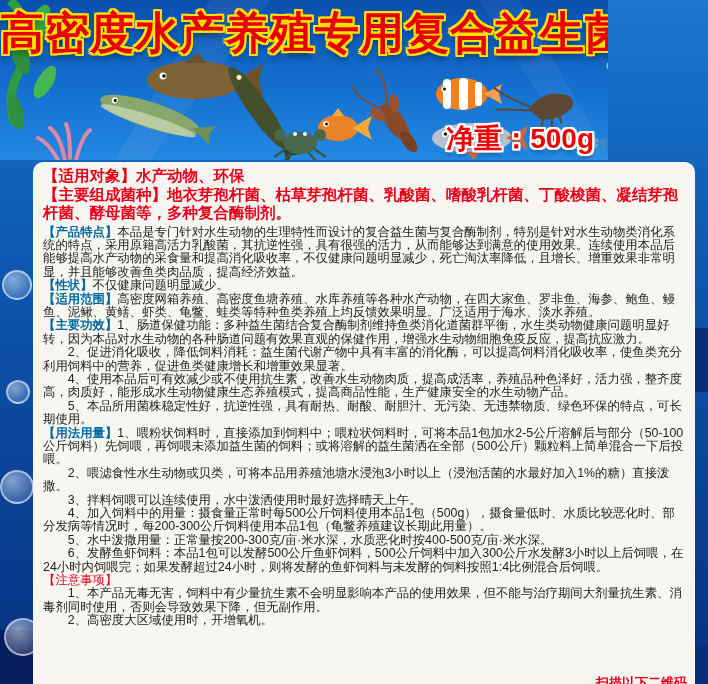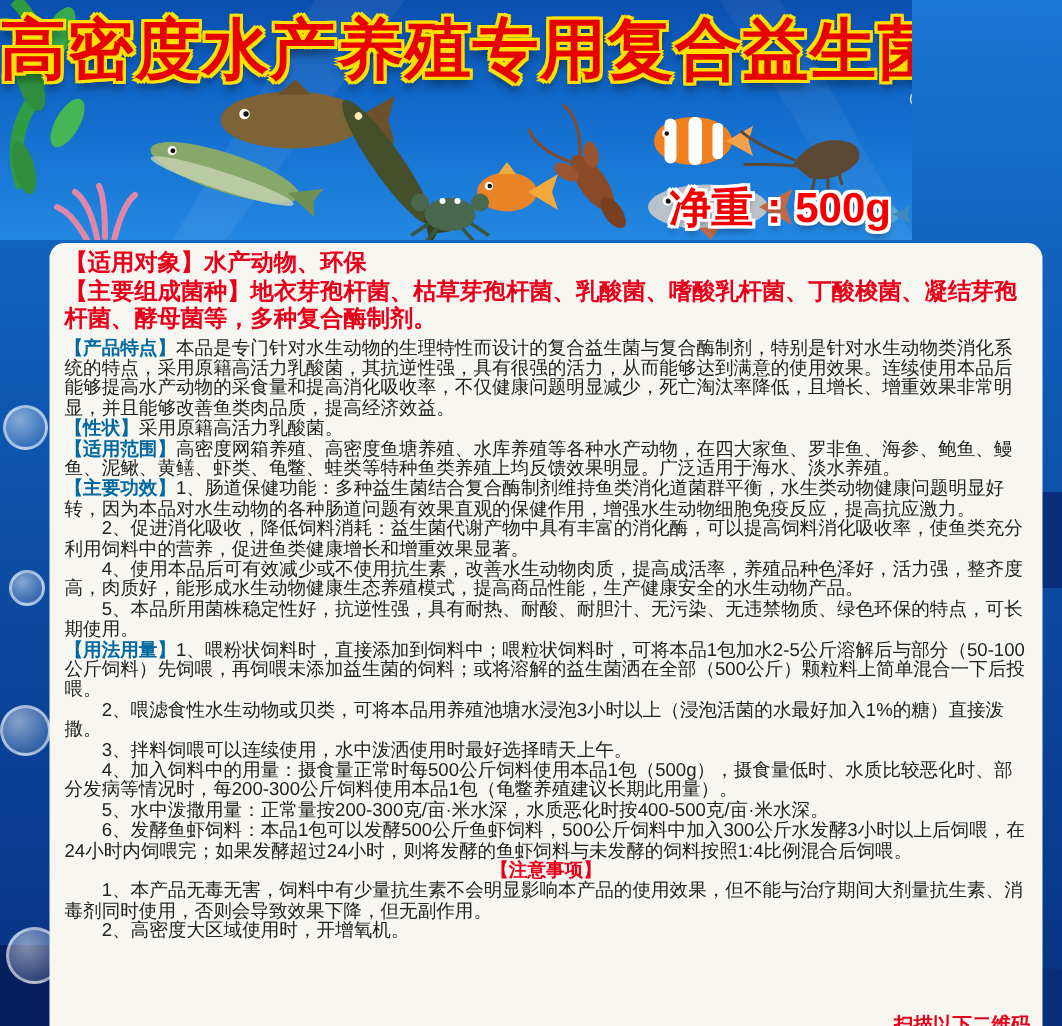--- a/index.html
+++ b/index.html
@@ -29,21 +29,21 @@
   .p3{left:0;bottom:0;width:33px;height:54px;background:#071f5e;}
   
   .panel{position:absolute;left:33px;right:13px;top:162px;bottom:0;background:#f7f6f1;
     border-radius:10px 10px 0 0;padding:5px 10px 0 10px;box-sizing:border-box;}
   .comp-line{margin:0;color:#e8001b;font-weight:bold;font-size:15.5px;line-height:18.5px;
     word-break:break-all;}
   .details{margin-top:3px;color:#222;font-size:12.4px;line-height:13.4px;word-break:break-all;}
   .para{margin:0;}
   .para.indent{text-indent:2em;}
   .sec-lbl{color:#0369a1;font-weight:bold;}
-  .sec-lbl-line{color:#e8001b;font-weight:bold;margin:0;text-align:center;}
+  .sec-lbl-line{color:#e8001b;font-weight:normal;margin:0;}
   .qr-note{position:absolute;right:8px;bottom:-8px;color:#e8001b;font-size:13px;font-weight:bold;}
 </style>
 </head>
 <body>
 
 <div class="poster">
 
   <div class="banner">
     <svg class="scene" viewBox="0 0 708 160" preserveAspectRatio="none">
       <defs>
@@ -201,21 +201,21 @@
   <div class="bubble b4"></div>
 
   <div class="panel">
 
     <p class="comp-line"><span class="lbl">【适用对象】</span><span>水产动物、环保</span></p>
     <p class="comp-line"><span class="lbl">【主要组成菌种】</span><span>地衣芽孢杆菌、枯草芽孢杆菌、乳酸菌、嗜酸乳杆菌、丁酸梭菌、凝结芽孢杆菌、酵母菌等，多种复合酶制剂。</span></p>
 
     <div class="details">
       <p class="para"><span class="sec-lbl">【产品特点】</span><span>本品是专门针对水生动物的生理特性而设计的复合益生菌与复合酶制剂，特别是针对水生动物类消化系统的特点，采用原籍高活力乳酸菌，其抗逆性强，具有很强的活力，从而能够达到满意的使用效果。连续使用本品后能够提高水产动物的采食量和提高消化吸收率，不仅健康问题明显减少，死亡淘汰率降低，且增长、增重效果非常明显，并且能够改善鱼类肉品质，提高经济效益。</span></p>
 
-      <p class="para"><span class="sec-lbl">【性状】</span><span>采用原籍高活力乳酸菌。</span></p>
+      <p class="para"><span class="sec-lbl">【性状】</span><span>不仅健康问题明显减少。</span></p>
 
       <p class="para"><span class="sec-lbl">【适用范围】</span><span>高密度网箱养殖、高密度鱼塘养殖、水库养殖等各种水产动物，在四大家鱼、罗非鱼、海参、鲍鱼、鳗鱼、泥鳅、黄鳝、虾类、龟鳖、蛙类等特种鱼类养殖上均反馈效果明显。广泛适用于海水、淡水养殖。</span></p>
 
       <p class="para"><span class="sec-lbl">【主要功效】</span><span>1、肠道保健功能：多种益生菌结合复合酶制剂维持鱼类消化道菌群平衡，水生类动物健康问题明显好转，因为本品对水生动物的各种肠道问题有效果直观的保健作用，增强水生动物细胞免疫反应，提高抗应激力。</span></p>
       <p class="para indent">2、促进消化吸收，降低饲料消耗：益生菌代谢产物中具有丰富的消化酶，可以提高饲料消化吸收率，使鱼类充分利用饲料中的营养，促进鱼类健康增长和增重效果显著。</p>
       <p class="para indent">4、使用本品后可有效减少或不使用抗生素，改善水生动物肉质，提高成活率，养殖品种色泽好，活力强，整齐度高，肉质好，能形成水生动物健康生态养殖模式，提高商品性能，生产健康安全的水生动物产品。</p>
       <p class="para indent">5、本品所用菌株稳定性好，抗逆性强，具有耐热、耐酸、耐胆汁、无污染、无违禁物质、绿色环保的特点，可长期使用。</p>
 
       <p class="para"><span class="sec-lbl">【用法用量】</span><span>1、喂粉状饲料时，直接添加到饲料中；喂粒状饲料时，可将本品1包加水2-5公斤溶解后与部分（50-100公斤饲料）先饲喂，再饲喂未添加益生菌的饲料；或将溶解的益生菌洒在全部（500公斤）颗粒料上简单混合一下后投喂。</span></p>
       <p class="para indent">2、喂滤食性水生动物或贝类，可将本品用养殖池塘水浸泡3小时以上（浸泡活菌的水最好加入1%的糖）直接泼撒。</p>

